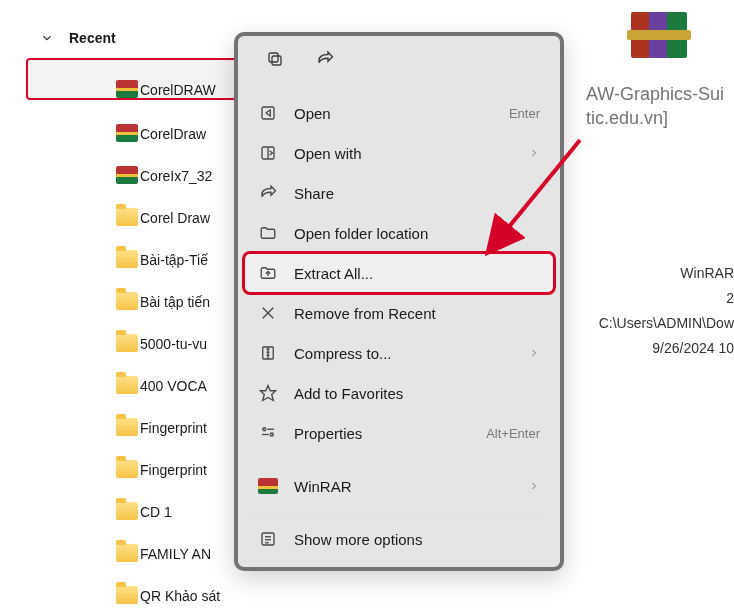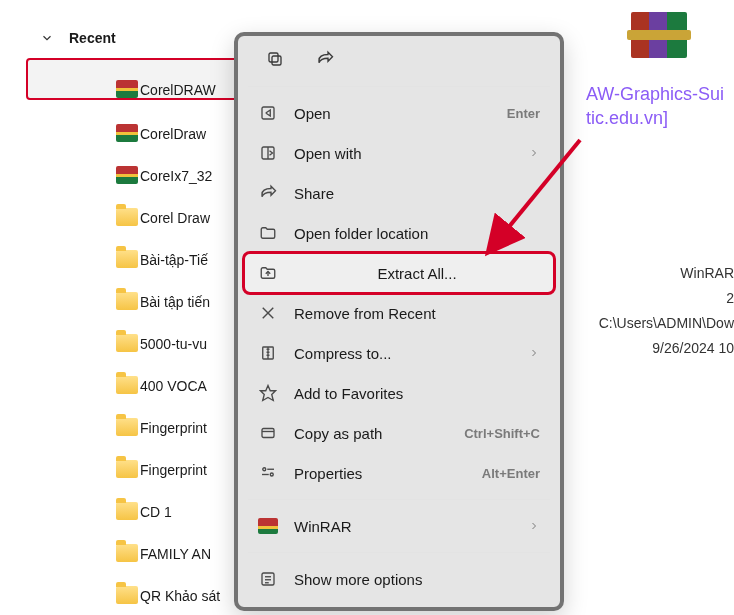--- a/index.html
+++ b/index.html
@@ -108,26 +108,25 @@
       border-radius: 6px;
       cursor: default;
       gap: 16px;
     }
     .ctx-item .ic {
       width: 20px; height: 20px; flex:0 0 20px;
       display:flex; align-items:center; justify-content:center;
       color:#4a4a4a;
     }
     .ctx-item .lbl { flex: 1 1 auto; color:#1a1a1a; }
-    .ctx-item .hint { color:#7a7a7a; font-size: 13px; font-weight: bold; }
+    .ctx-item .hint { color:#7a7a7a; font-size: 13px; }
     .ctx-item.highlight {
       background:#efefef;
       outline: 3px solid #d40027;
       outline-offset: -1px;
-      text-align: center;
     }
 
     
     .details {
       position: absolute;
       left: 584px;
       top: 0;
       width: 150px;
       padding-top: 2px;
       font-size: 14px;
@@ -143,21 +142,21 @@
     }
     .big-rar .books { position:absolute; left:8px; top:10px; right:8px; bottom:0; border-radius:2px; overflow:hidden;}
     .big-rar .bk1 { position:absolute; left:0; top:0; width:18px; bottom:0; background:#a32; }
     .big-rar .bk2 { position:absolute; left:18px; top:0; width:18px; bottom:0; background:#6b3fa0; }
     .big-rar .bk3 { position:absolute; left:36px; top:0; right:0; bottom:0; background:#1c7a3e; }
     .big-rar .belt { position:absolute; left:4px; right:4px; top:28px; height:10px; background:#caa437; border-radius:2px;}
     .details .fname {
       font-size: 18px;
       font-weight: 400;
       line-height: 1.35;
-      color:#8b5cf6;
+      color:#737373;
       text-align: left;
       padding-left: 2px;
       white-space: nowrap;
     }
     .details .meta {
       margin-top: 130px;
       color:#333;
       line-height: 1.8;
       white-space: nowrap;
     }
@@ -377,30 +376,20 @@
 
   <div class="ctx-item">
     <span class="ic">
       <svg width="18" height="18" viewBox="0 0 24 24" fill="none" stroke="currentColor" stroke-width="1.8">
           <polygon points="12 2 15 9 22 9 17 14 19 22 12 18 5 22 7 14 2 9 9 9"></polygon>
         </svg>
     </span>
     <span class="lbl">Add to Favorites</span>
   </div>
 
-  <div class="ctx-item">
-    <span class="ic">
-      <svg width="18" height="18" viewBox="0 0 24 24" fill="none" stroke="currentColor" stroke-width="1.8">
-          <rect x="4" y="6" width="16" height="12" rx="2"></rect>
-          <line x1="4" y1="10" x2="20" y2="10"></line>
-        </svg>
-    </span>
-    <span class="lbl">Copy as path</span>
-    <span class="hint">Ctrl+Shift+C</span>
-  </div>
 
   <div class="ctx-item">
     <span class="ic">
       <svg width="18" height="18" viewBox="0 0 24 24" fill="none" stroke="currentColor" stroke-width="1.8">
           <circle cx="7" cy="7" r="2"></circle>
           <line x1="11" y1="7" x2="20" y2="7"></line>
           <circle cx="17" cy="14" r="2"></circle>
           <line x1="4" y1="14" x2="13" y2="14"></line>
         </svg>
     </span>

